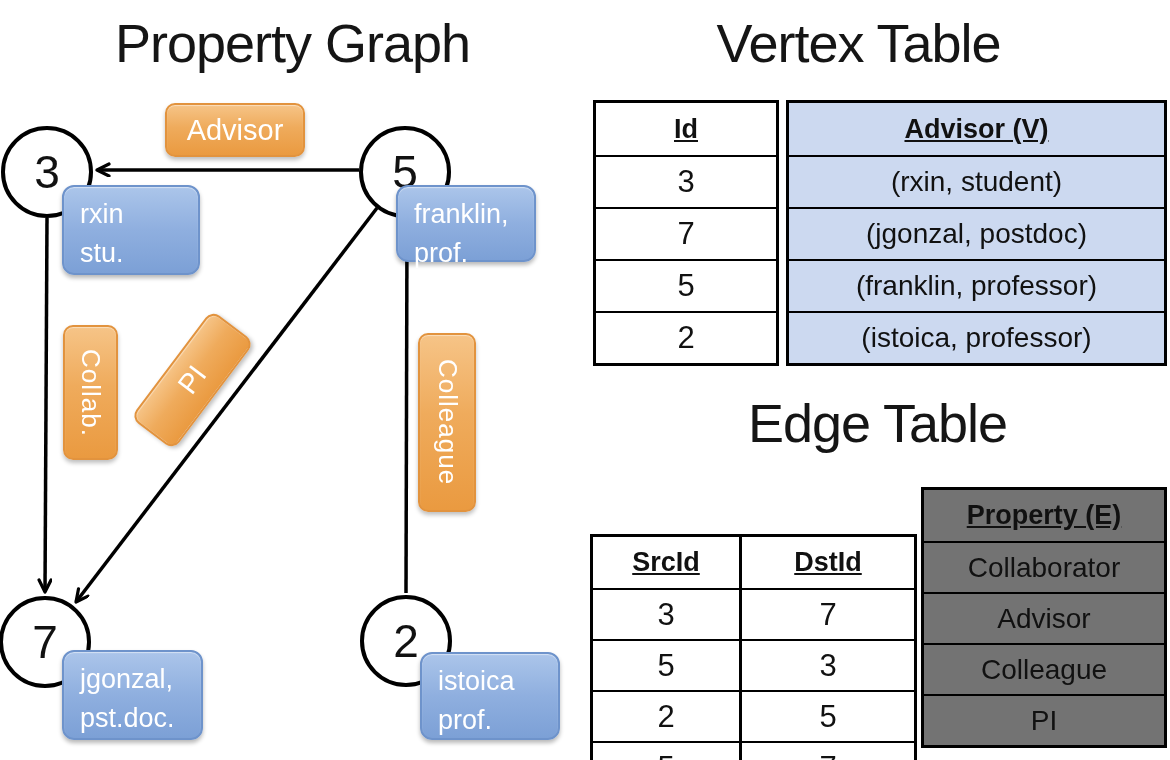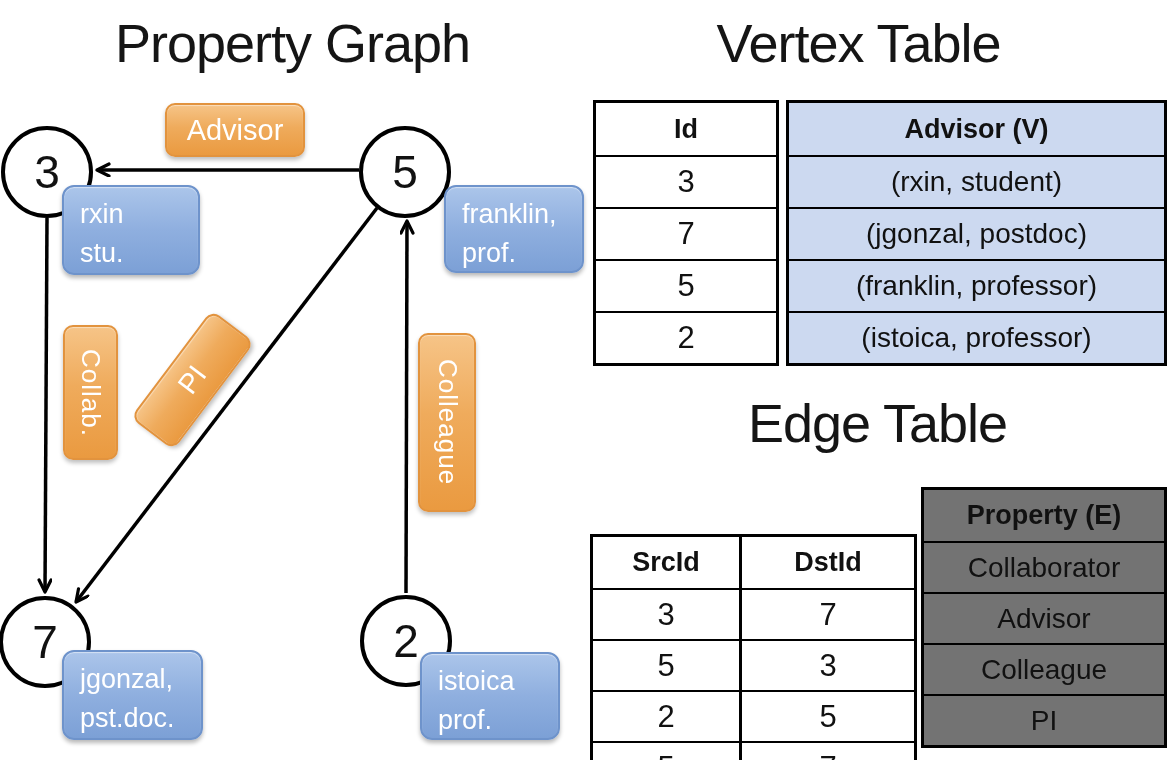--- a/index.html
+++ b/index.html
@@ -47,36 +47,36 @@
 
   
   .vcard{
     position:absolute;box-sizing:border-box;z-index:3;
     background:linear-gradient(180deg,#abc5ea 0%,#8fafdf 50%,#7ca0d6 100%);
     border:2px solid #6e93cb;border-radius:12px;color:#fff;
     font-size:27px;line-height:39px;padding:8px 0 0 16px;
     box-shadow:0 3px 4px rgba(0,0,0,0.28), inset 0 1px 1px rgba(255,255,255,0.5);
   }
   #card-rxin{left:62px;top:185px;width:138px;height:90px;}
-  #card-franklin{left:444px;top:185px;width:140px;height:88px;}
+  #card-franklin{left:396px;top:185px;width:140px;height:77px;}
   #card-jgonzal{left:62px;top:650px;width:141px;height:90px;}
   #card-istoica{left:420px;top:652px;width:140px;height:88px;}
   .vcard span{display:block;}
 
   
   .tcol{
     position:absolute;box-sizing:border-box;border:3px solid #000;background:#fff;
     display:flex;flex-direction:column;
   }
   .tcell{
     height:52px;box-sizing:border-box;display:flex;align-items:center;justify-content:center;
     font-size:31px;font-weight:300;color:#111;white-space:nowrap;
   }
   .tcell + .tcell{border-top:2px solid #000;}
-  .tcell.hdr{font-size:27px;font-weight:bold;}
+  .tcell.hdr{font-size:27px;font-weight:bold;text-decoration:underline;}
   .tcell.prop{font-size:28px;}
   .ecell{height:51px;}
   .vprop-bg{background:#ccd9f0;}
   .eprop-bg{background:#737373;}
 
   #vt-id{left:593px;top:100px;width:186px;}
   #vt-prop{left:786px;top:100px;width:381px;}
   #et-ids{left:590px;top:487px;width:327px;flex-direction:row;border:none;padding:0;background:none;}
   #et-src{position:absolute;left:0;top:0;width:152px;}
   #et-dst{position:absolute;left:149px;top:0;width:178px;}

